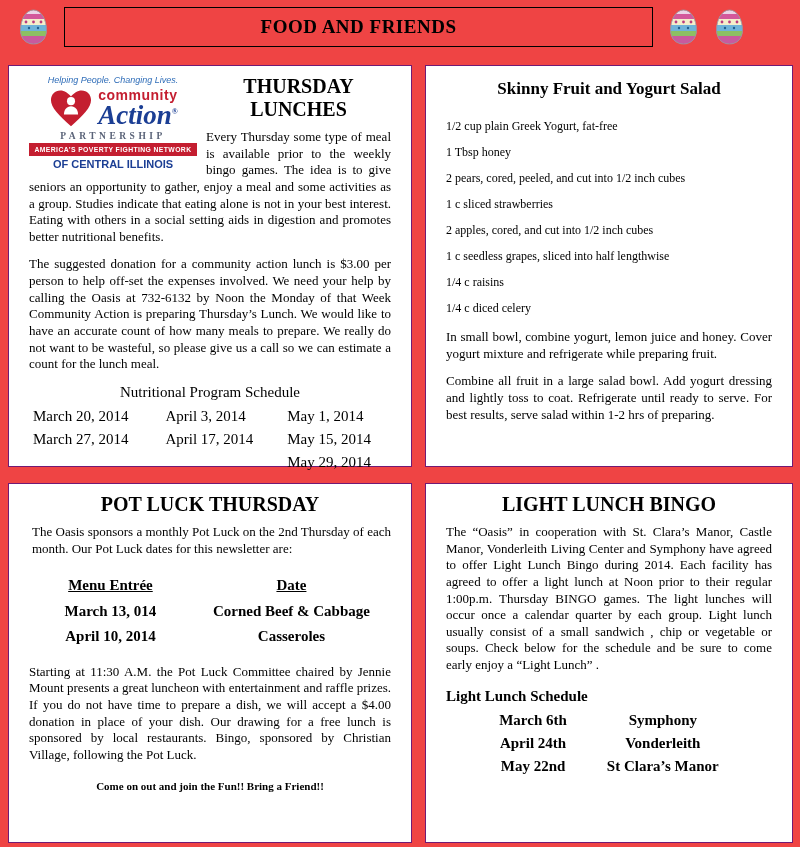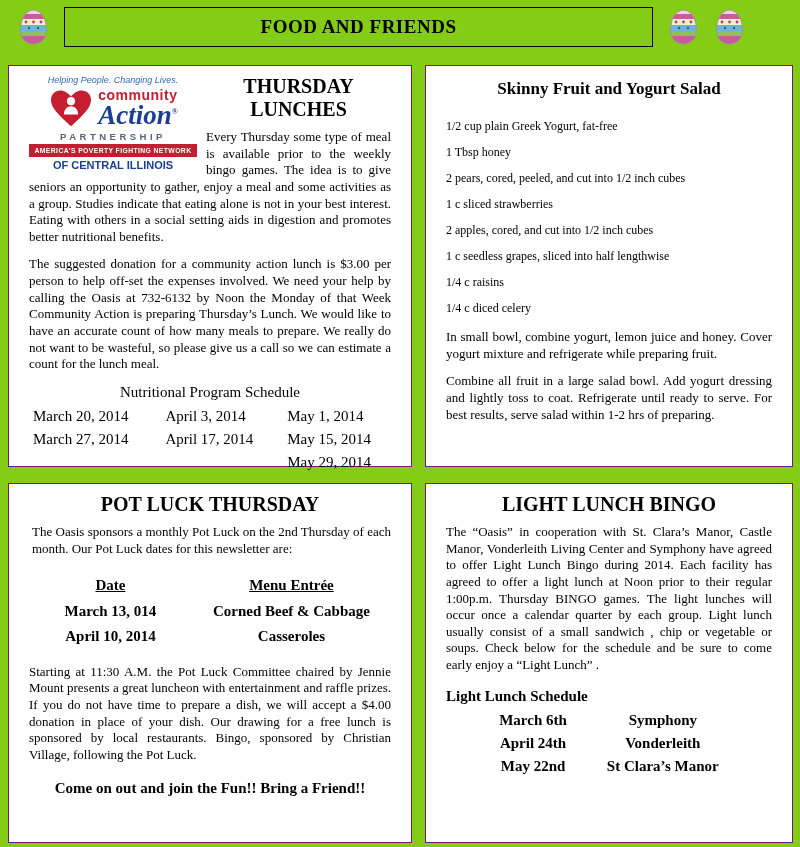--- a/index.html
+++ b/index.html
@@ -1,18 +1,18 @@
 <!DOCTYPE html>
 <html><head>
 <meta charset="utf-8">
 <style>
   * { box-sizing: border-box; margin: 0; padding: 0; }
   html, body { background: #ffffff; }
   .page {
-    width: 800px; height: 847px; background: #84cc16; color: #000;
+    width: 800px; height: 847px; background: #ef4444; color: #000;
     font-family: "Liberation Serif", serif; position: relative; overflow: hidden;
   }
   
   .top-row { display: flex; align-items: center; gap: 15px; padding: 7px 55px 0 18px; }
   .banner-box {
     flex: 1; border: 1px solid #000; text-align: center; padding: 8px 0;
   }
   .banner-title { font-size: 19px; font-weight: bold; letter-spacing: 0.5px; }
   .egg { width: 31px; height: 36px; flex: 0 0 auto; }
   
@@ -30,33 +30,33 @@
   .ca-logo {
     float: left; width: 168px; margin: 2px 9px 4px 0; text-align: center;
     font-family: "Liberation Sans", sans-serif;
   }
   .ca-tagline { color: #2f6db8; font-size: 9px; font-style: italic; margin-bottom: 2px; }
   .ca-main { display: flex; align-items: center; justify-content: center; gap: 4px; }
   .ca-words { text-align: left; line-height: 1; }
   .ca-community { color: #c41e30; font-weight: bold; font-size: 14px; letter-spacing: 0.5px; }
   .ca-action { color: #1b3e94; font-weight: bold; font-style: italic; font-size: 27px; font-family: "Liberation Serif", serif; }
   .ca-reg { font-size: 8px; vertical-align: super; }
-  .ca-partnership { color: #5a6378; font-size: 9.5px; letter-spacing: 3.5px; margin-top: 2px; font-weight: bold; }
+  .ca-partnership { color: #5a6378; font-size: 9.5px; letter-spacing: 3.5px; margin-top: 2px; font-weight: bold; font-family: Liberation Serif, serif; }
   .ca-network { background: #c41e30; color: #fff; font-size: 6.8px; letter-spacing: 0.4px; padding: 3px 0; margin-top: 2px; font-weight: bold; }
   .ca-region { color: #1b3e94; font-weight: bold; font-size: 11px; margin-top: 2px; }
   
   .nps-title { font-size: 15px; text-align: center; margin: 6px 0 4px 0; }
   .nps-grid { display: grid; grid-template-columns: 37% 34% 29%; font-size: 15px; line-height: 1.55; padding-left: 4px; }
   
   .ingredients { list-style: none; font-size: 12px; line-height: 26px; margin-bottom: 8px; }
   
   .pl-intro { padding-left: 3px; }
   .pl-table { display: grid; grid-template-columns: 45% 55%; font-size: 15px; font-weight: bold; text-align: center; line-height: 1.7; margin: 16px 0 14px 0; }
   .pl-head { text-decoration: underline; }
-  .pl-closing { font-size: 15px; font-weight: bold; text-align: center; margin-top: 16px; }
+  .pl-closing { font-size: 11px; font-weight: bold; text-align: center; margin-top: 16px; }
   
   .ll-sched-title { font-size: 15px; font-weight: bold; margin: 14px 0 4px 0; }
   .ll-table { margin: 0 auto; border-collapse: collapse; font-size: 15px; font-weight: bold; }
   .ll-table td { padding: 3px 20px; text-align: center; }
   .hidden-defs { position: absolute; width: 0; height: 0; overflow: hidden; }
 </style>
 </head>
 <body>
 
 <svg class="hidden-defs" aria-hidden="true">
@@ -150,22 +150,22 @@
         <li>1/4 c diced celery</li>
       </ul>
       <p class="body-text">In small bowl, combine yogurt, lemon juice and honey. Cover yogurt mixture and refrigerate while preparing fruit.</p>
       <p class="body-text">Combine all fruit in a large salad bowl.  Add yogurt dressing and lightly toss to coat.  Refrigerate until ready to serve. For best results, serve salad within 1-2 hrs of preparing.</p>
     </div>
 
     <div class="box short">
       <h2 class="box-title">POT LUCK THURSDAY</h2>
       <p class="body-text pl-intro">The Oasis sponsors a monthly Pot Luck on the 2nd Thursday of each month.  Our Pot Luck dates for this newsletter are:</p>
       <div class="pl-table">
+        <span class="pl-head">Menu Entrée</span>
         <span class="pl-head">Date</span>
-        <span class="pl-head">Menu Entrée</span>
         <span>March 13, 014</span>
         <span>Corned Beef &amp; Cabbage</span>
         <span>April 10, 2014</span>
         <span>Casseroles</span>
       </div>
       <p class="body-text">Starting at 11:30 A.M. the Pot Luck Committee chaired by Jennie Mount presents a great luncheon with entertainment and raffle prizes.  If you do not have time to prepare a dish, we will accept a $4.00 donation in place of your dish.  Our drawing for a free lunch is sponsored by local restaurants.  Bingo, sponsored by Christian Village, following the Pot Luck.</p>
       <div class="pl-closing">Come on out and join the Fun!!  Bring a Friend!!</div>
     </div>
 
     <div class="box short">

